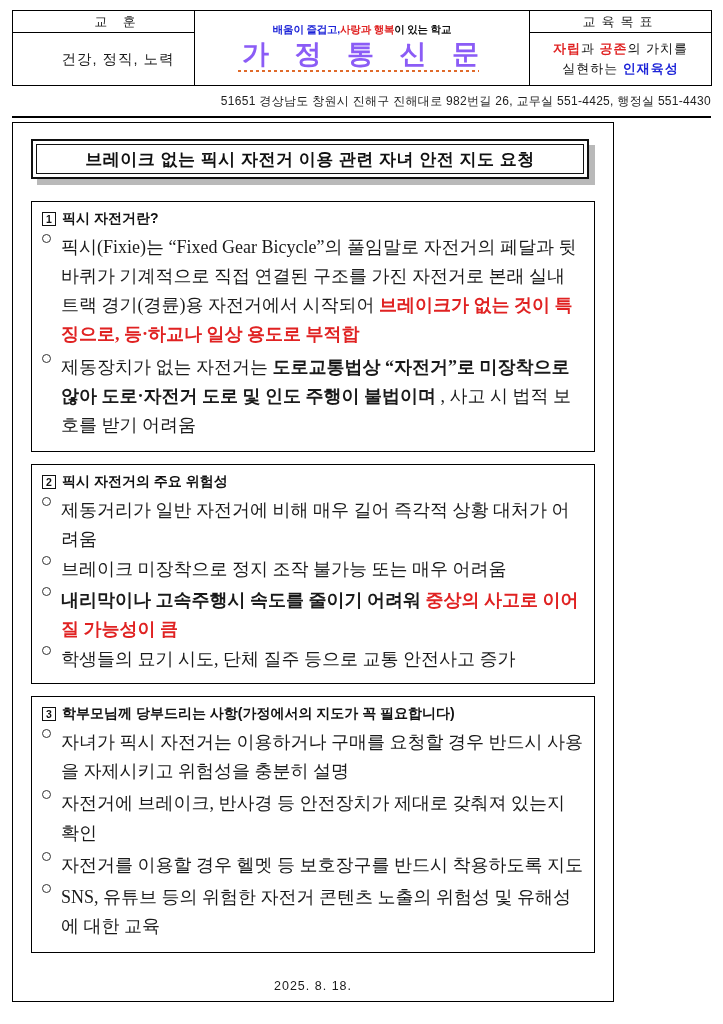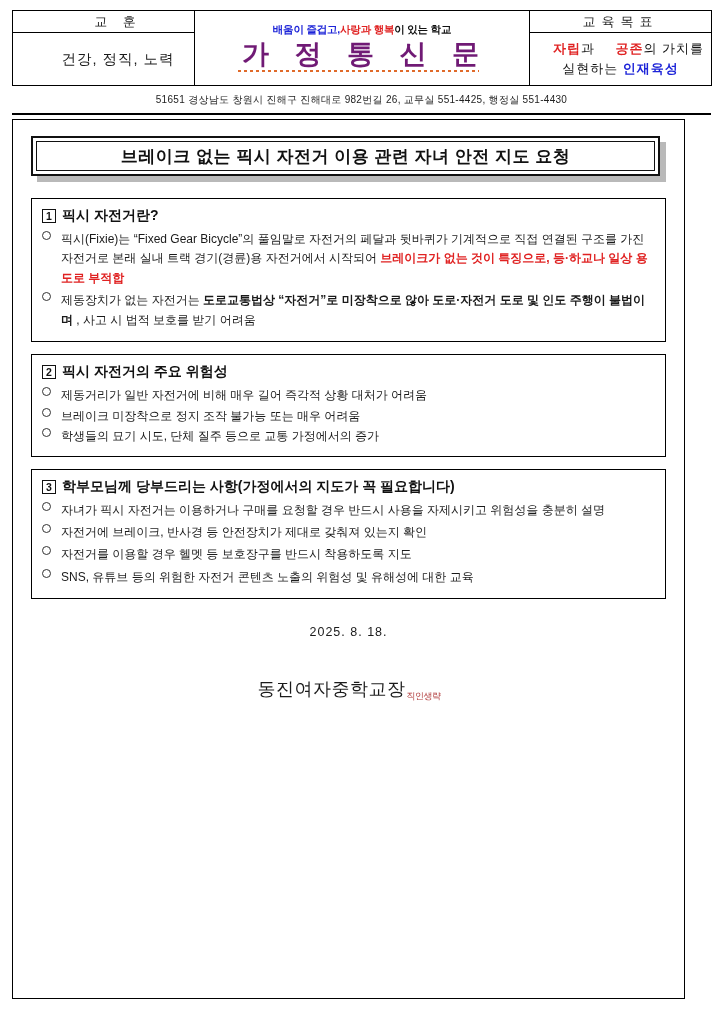--- a/index.html
+++ b/index.html
@@ -56,52 +56,52 @@
     letter-spacing: -0.2px;
     margin-bottom: 2px;
   }
   .mid-top .blue { color: #1d24d8; }
   .mid-top .red  { color: #e02222; }
   .mid-top .blk  { color: #111; }
   .bigtitle {
     font-size: 27px;
     font-weight: bold;
     letter-spacing: 9px;
-    color: #701a75;
+    color: #8b5cf6;
     line-height: 1.15;
     padding-left: 6px;
     position: relative;
     display: inline-block;
   }
   .bigtitle::after {
     content:"";
     position:absolute;
     left: 2px; right: 9px; bottom: -2px;
     height: 2px;
     background: repeating-linear-gradient(90deg,#e06a2a 0 3px, transparent 3px 6px);
   }
   .right-lines { font-size: 13px; line-height: 1.55; }
-  .right-lines .red  { color: #e02222; font-weight: bold; margin-left: 16px; }
+  .right-lines .red  { color: #e02222; font-weight: bold; }
   .right-lines .blue { color: #1d24d8; font-weight: bold; }
   .right-lines .blk  { color: #111; }
 
   .addr {
     width: 699px;
-    text-align: center;
-    font-size: 10px;
+    text-align: right;
+    font-size: 12px;
     letter-spacing: 0.3px;
     color: #222;
     padding: 7px 0 6px 0;
     border-bottom: 2px solid #000;
     margin-bottom: 0;
   }
 
   
   .outer {
-    width: 673px;
+    width: 602px;
     height: 880px;
     border: 1px solid #000;
     margin-top: 4px;
     padding: 14px 16px 0 16px;
     position: relative;
   }
 
   
   .banner-wrap { position: relative; height: 46px; margin: 2px 2px 0 2px; }
   .banner-shadow {
@@ -142,23 +142,24 @@
     display: inline-block;
     border: 1px solid #111;
     font-size: 10.5px; line-height: 12px;
     width: 14px; height: 14px; text-align: center;
     font-weight: bold;
   }
   ul.items { list-style: none; margin: 0; padding: 0; }
   ul.items li {
     position: relative;
     padding-left: 19px;
-    font-size: 12px;
+    font-size: 18px;
     line-height: 1.62;
     margin-bottom: 3px;
+    font-family: Liberation Serif, serif;
   }
   ul.items li .bullet {
     position: absolute; left: 0; top: 1px;
     width: 9px; height: 9px; border: 1px solid #333; border-radius: 50%;
     font-size: 0;
   }
   ul.items li.tight { margin-bottom: 1px; }
 
   
   .foot { text-align: center; margin-top: 26px; }
@@ -251,21 +252,25 @@
         <li class="tight">
           <span class="bullet"></span>
           <span>제동거리가 일반 자전거에 비해 매우 길어 즉각적 상황 대처가 어려움</span>
         </li>
         <li class="tight">
           <span class="bullet"></span>
           <span>브레이크 미장착으로 정지 조작 불가능 또는 매우 어려움</span>
         </li>
         <li class="tight">
           <span class="bullet"></span>
-          <span>학생들의 묘기 시도, 단체 질주 등으로 교통 가정에서의 증가</span>
+          <span class="b">내리막이나 고속주행시 속도를 줄이기 어려워 </span><span class="red b">중상의 사고로 이어질 가능성이 큼</span>
+        </li>
+        <li class="tight">
+          <span class="bullet"></span>
+          <span>학생들의 묘기 시도, 단체 질주 등으로 교통 안전사고 증가</span>
         </li>
       </ul>
     </div>
 
     <div class="sec">
       <div class="sec-title">
         <span class="numbox">3</span>
         <span>학부모님께 당부드리는 사항(가정에서의 지도가 꼭 필요합니다)</span>
       </div>
       <ul class="items">

